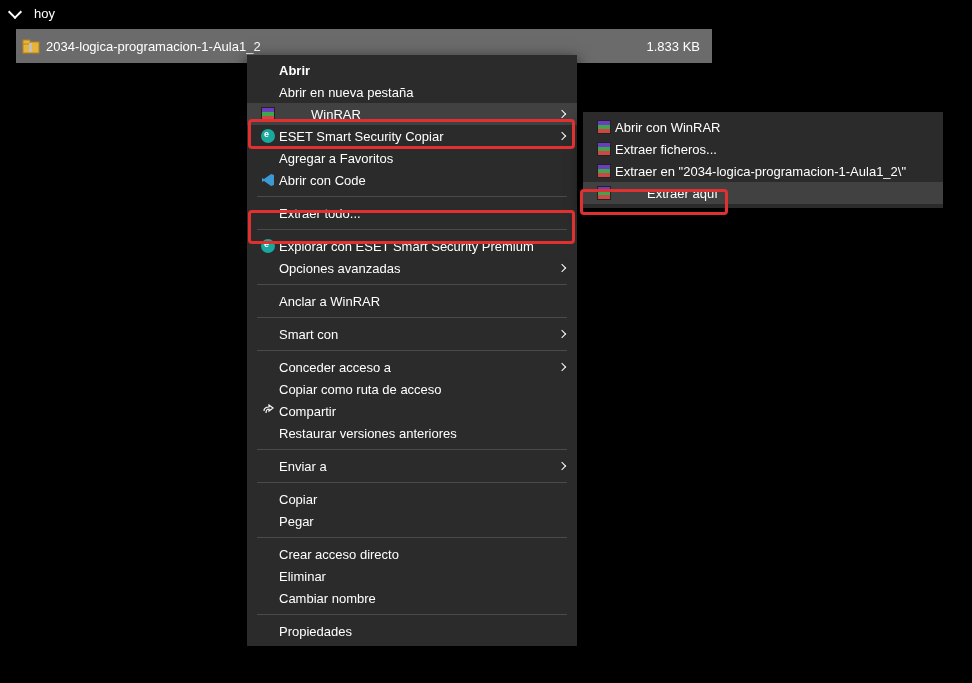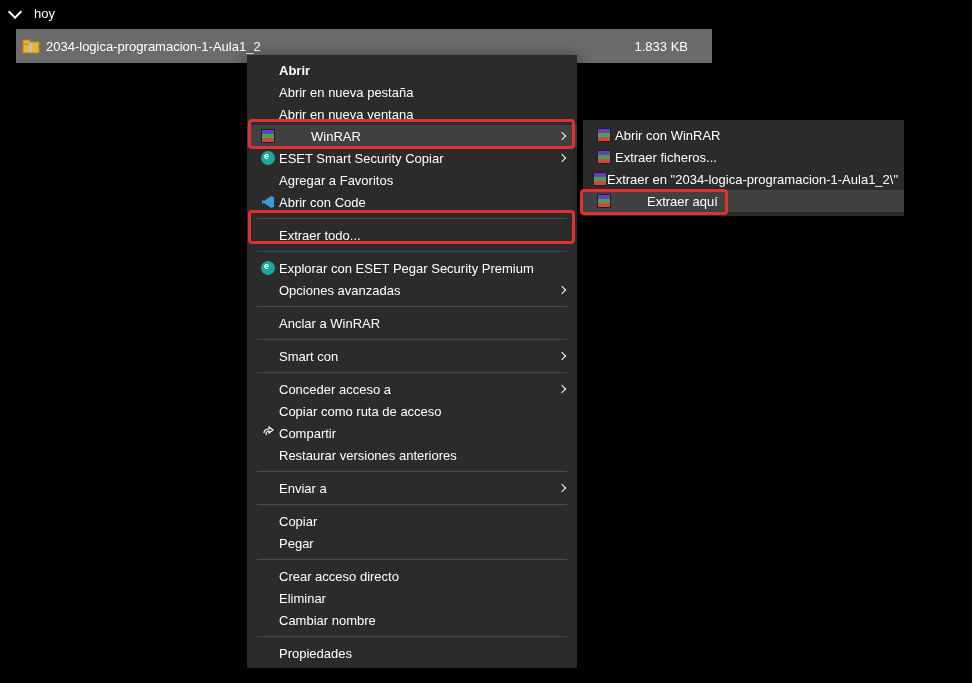--- a/index.html
+++ b/index.html
@@ -44,38 +44,38 @@
       width: 696px;
       font-size: 13px;
     }
     .file-row .zip-icon {
       width: 18px;
       height: 16px;
       margin: 0 6px;
     }
     .file-row .name { flex: 0 0 260px; white-space: nowrap; overflow: hidden; text-overflow: ellipsis; }
     .file-row .spacer { flex: 1; }
-    .file-row .size { padding-right: 24px; text-align: center; }
+    .file-row .size { padding-right: 12px; text-align: center; }
 
     .context-menu {
       position: absolute;
       background: #2b2b2b;
       color: #ffffff;
       box-shadow: 0 4px 14px rgba(0,0,0,0.7);
       padding: 4px 0;
     }
     .context-menu.main {
       top: 55px;
       left: 247px;
       width: 330px;
     }
     .context-menu.sub {
-      top: 120px;
+      top: 112px;
       left: 583px;
-      width: 321px;
+      width: 360px;
     }
 
     .menu-item {
       display: flex;
       align-items: center;
       height: 22px;
       padding: 0 12px 0 10px;
       cursor: default;
       position: relative;
     }
@@ -168,24 +168,20 @@
 <div class="context-menu main">
 
   <div class="menu-item">
     <span class="icon-slot"></span>
     <span class="label" style="font-weight:600;">Abrir</span>
   </div>
   <div class="menu-item">
     <span class="icon-slot"></span>
     <span class="label">Abrir en nueva pestaña</span>
   </div>
-  <div class="menu-item">
-    <span class="icon-slot"></span>
-    <span class="label">Abrir en nueva ventana</span>
-  </div>
   <div class="menu-item highlight">
     <span class="icon-slot">
         <span class="winrar-icn"></span>
       </span>
     <span class="label">WinRAR</span>
     <span class="sub-arrow"></span>
   </div>
   <div class="menu-item">
     <span class="icon-slot">
         <span class="eset-icn"></span>
@@ -212,21 +208,21 @@
     <span class="icon-slot"></span>
     <span class="label">Extraer todo...</span>
   </div>
 
   <div class="separator"></div>
 
   <div class="menu-item">
     <span class="icon-slot">
         <span class="eset-icn"></span>
       </span>
-    <span class="label">Explorar con ESET Pegar Security Premium</span>
+    <span class="label">Explorar con ESET Smart Security Premium</span>
   </div>
   <div class="menu-item">
     <span class="icon-slot"></span>
     <span class="label">Opciones avanzadas</span>
     <span class="sub-arrow"></span>
   </div>
 
   <div class="separator"></div>
 
   <div class="menu-item">

